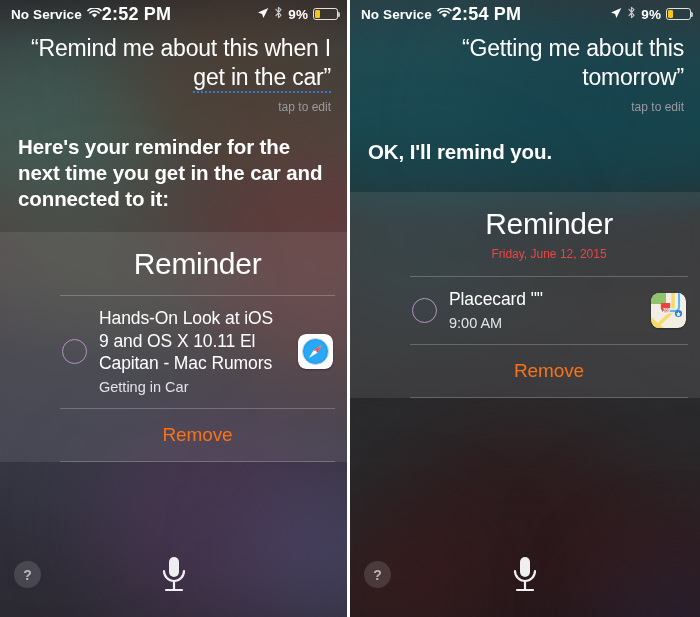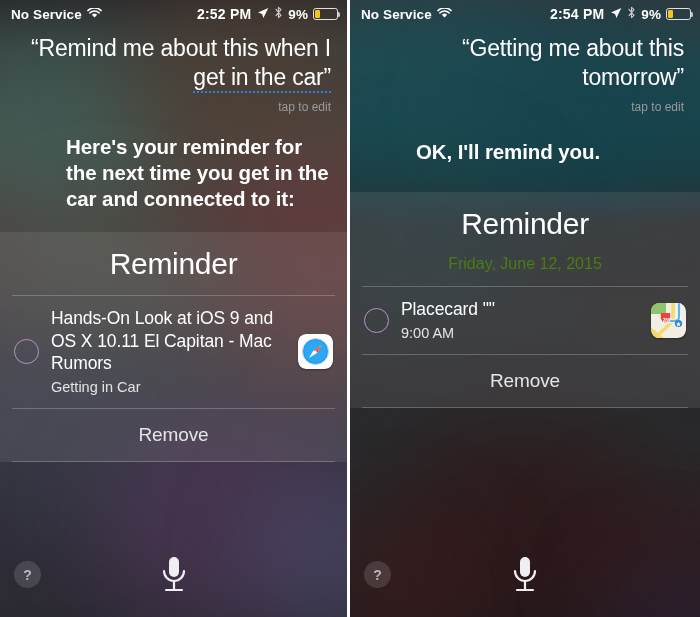--- a/index.html
+++ b/index.html
@@ -61,21 +61,21 @@
     position:relative; z-index:5;
     height:28px;
     display:flex; align-items:center;
     padding:0 9px 0 11px;
     color:#ffffff;
     font-size:13.5px;
     font-weight:600;
     letter-spacing:.1px;
   }
   .sb-left { display:flex; gap:5px; flex:0 0 auto; }
-  .sb-center { flex:1; text-align:right; font-size:14px; font-weight:700; letter-spacing:.2px; padding-right:6px;}
+  .sb-center { flex:1; text-align:left; font-size:18px; font-weight:700; letter-spacing:.2px; padding-right:6px;}
   .sb-right { display:flex; align-items:center; gap:5px; flex:0 0 auto; }
   .sb-right .pct { font-size:13.5px; font-weight:600; }
 
   .wifi-ico { display:block; }
   .loc-ico  { display:block; }
   .bt-ico   { display:block; }
 
   .battery {
     position:relative;
     width:25px; height:11.5px;
@@ -121,45 +121,45 @@
 
   
   .reply {
     position:relative; z-index:5;
     color:#ffffff;
     font-size:20.5px;
     line-height:26px;
     font-weight:700;
     letter-spacing:-.1px;
     padding:0 18px;
-    margin-left:48px;
   }
 
   
   .card {
     position:relative; z-index:5;
     background:rgba(255,255,255,.085);
     backdrop-filter:blur(4px);
+    padding-left:48px;
   }
   .card-head {
     text-align:center;
     padding:14px 0 13px 0;
   }
   .card-title {
     color:#ffffff;
     font-size:30px;
     font-weight:300;
     letter-spacing:-.3px;
     line-height:36px;
   }
   .card-sub {
-    color:#4d7c0f;
-    font-size:16px;
-    font-weight:400;
-    margin-top:13px;
+    color:#ef4444;
+    font-size:12px;
+    font-weight:400;
+    margin-top:3px;
     line-height:18px;
   }
   .hr {
     height:1px;
     background:rgba(255,255,255,.22);
     margin:0 12px;
   }
   .row {
     display:flex;
     align-items:center;
@@ -191,21 +191,21 @@
   }
   .appicon {
     flex:0 0 auto;
     width:35px; height:35px;
     border-radius:8px;
     overflow:hidden;
     box-shadow:0 1px 2px rgba(0,0,0,.35);
   }
   .remove {
     text-align:center;
-    color:#e5e5e5;
+    color:#f97316;
     font-size:19px;
     font-weight:400;
     padding:15px 0 15px 0;
     letter-spacing:-.1px;
   }
 
   
   .footer {
     position:absolute;
     left:0; right:0; bottom:0;

